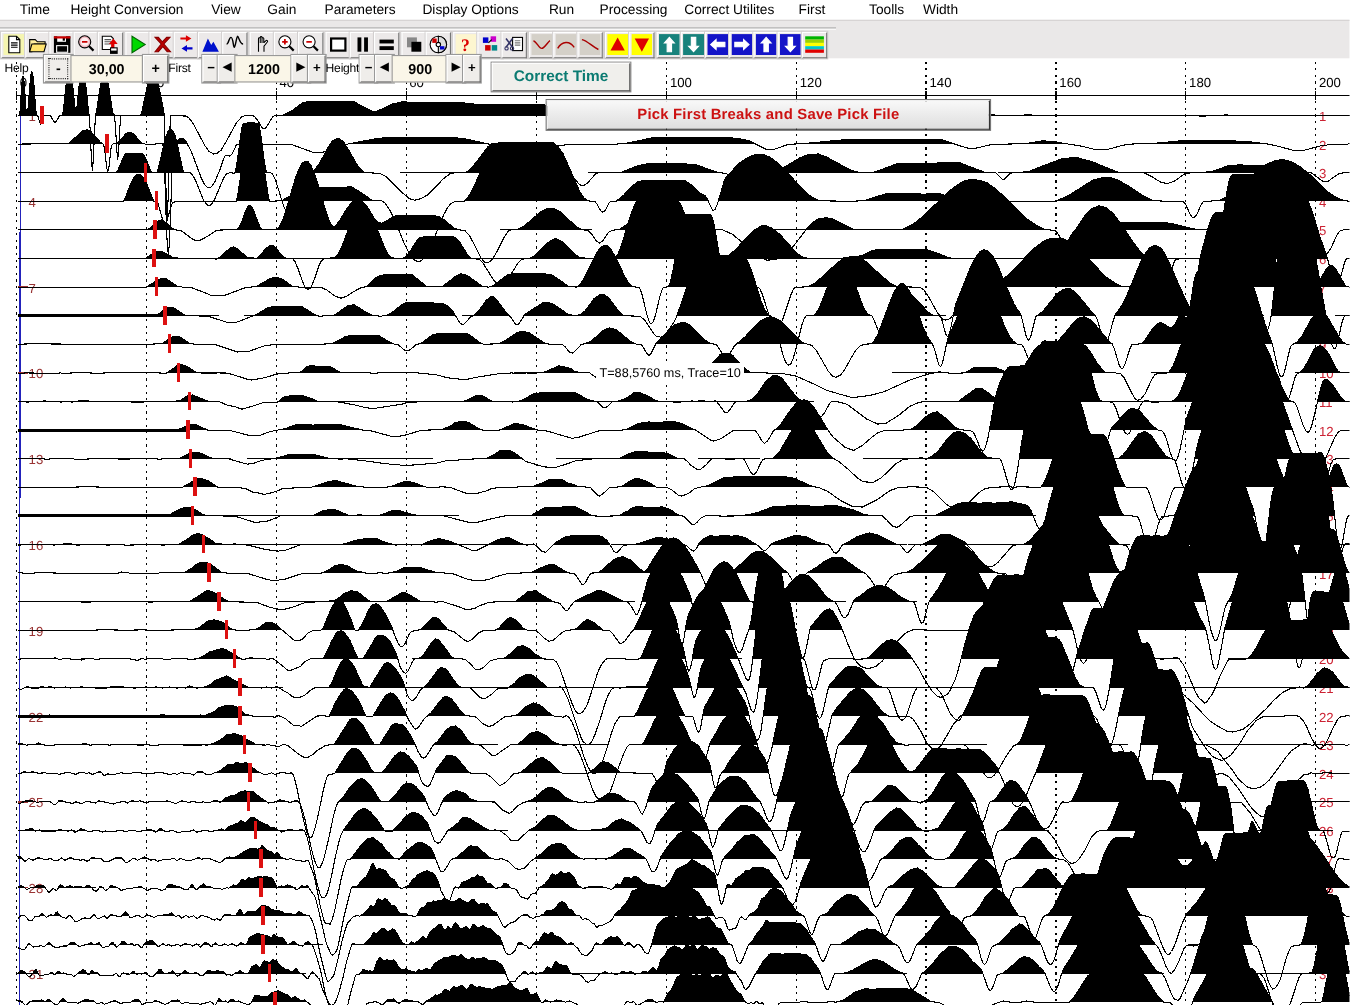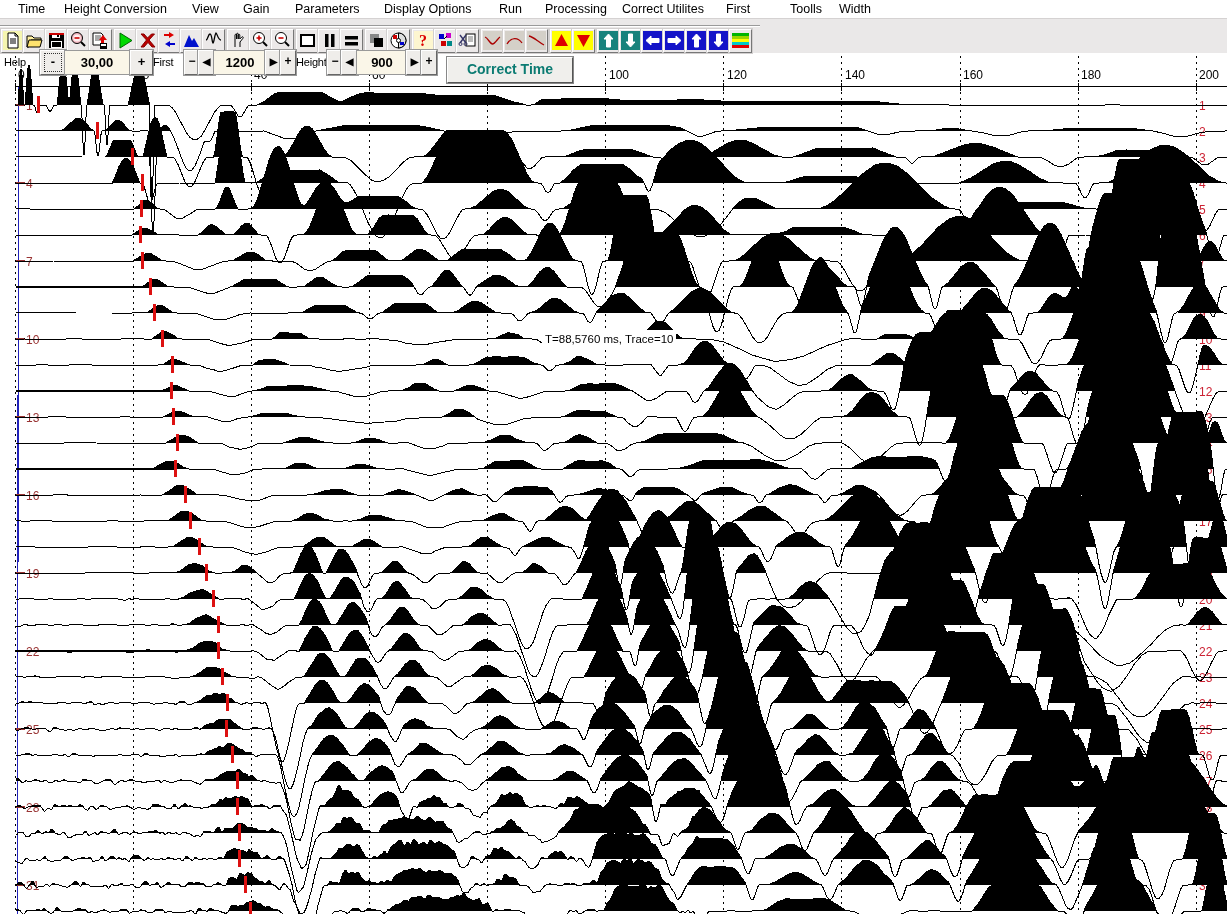--- a/index.html
+++ b/index.html
@@ -460,12 +460,13 @@
     <div class="vfield" style="left:213px;top:50px;width:52px;height:23px;line-height:23px">1200</div>
     <div class="b3" style="left:265px;top:50px;width:15px;height:23px;font-size:10px;line-height:21px">▶</div>
     <div class="b3" style="left:280px;top:50px;width:14px;height:23px;font-size:12px;line-height:21px">+</div>
     <div class="lbl" style="left:296px;top:56px">Height</div>
     <div class="b3" style="left:327px;top:50px;width:14px;height:23px;font-size:12px;line-height:21px">−</div>
     <div class="b3" style="left:341px;top:50px;width:15px;height:23px;font-size:10px;line-height:21px">◀</div>
     <div class="vfield" style="left:356px;top:50px;width:50px;height:23px;line-height:23px">900</div>
     <div class="b3" style="left:406px;top:50px;width:15px;height:23px;font-size:10px;line-height:21px">▶</div>
     <div class="b3" style="left:421px;top:50px;width:14px;height:23px;font-size:12px;line-height:21px">+</div>
 <div id="ctbtn">Correct Time</div>
+<div id="banner">Pick First Breaks and Save Pick File</div>
 </div>
 </body></html>

